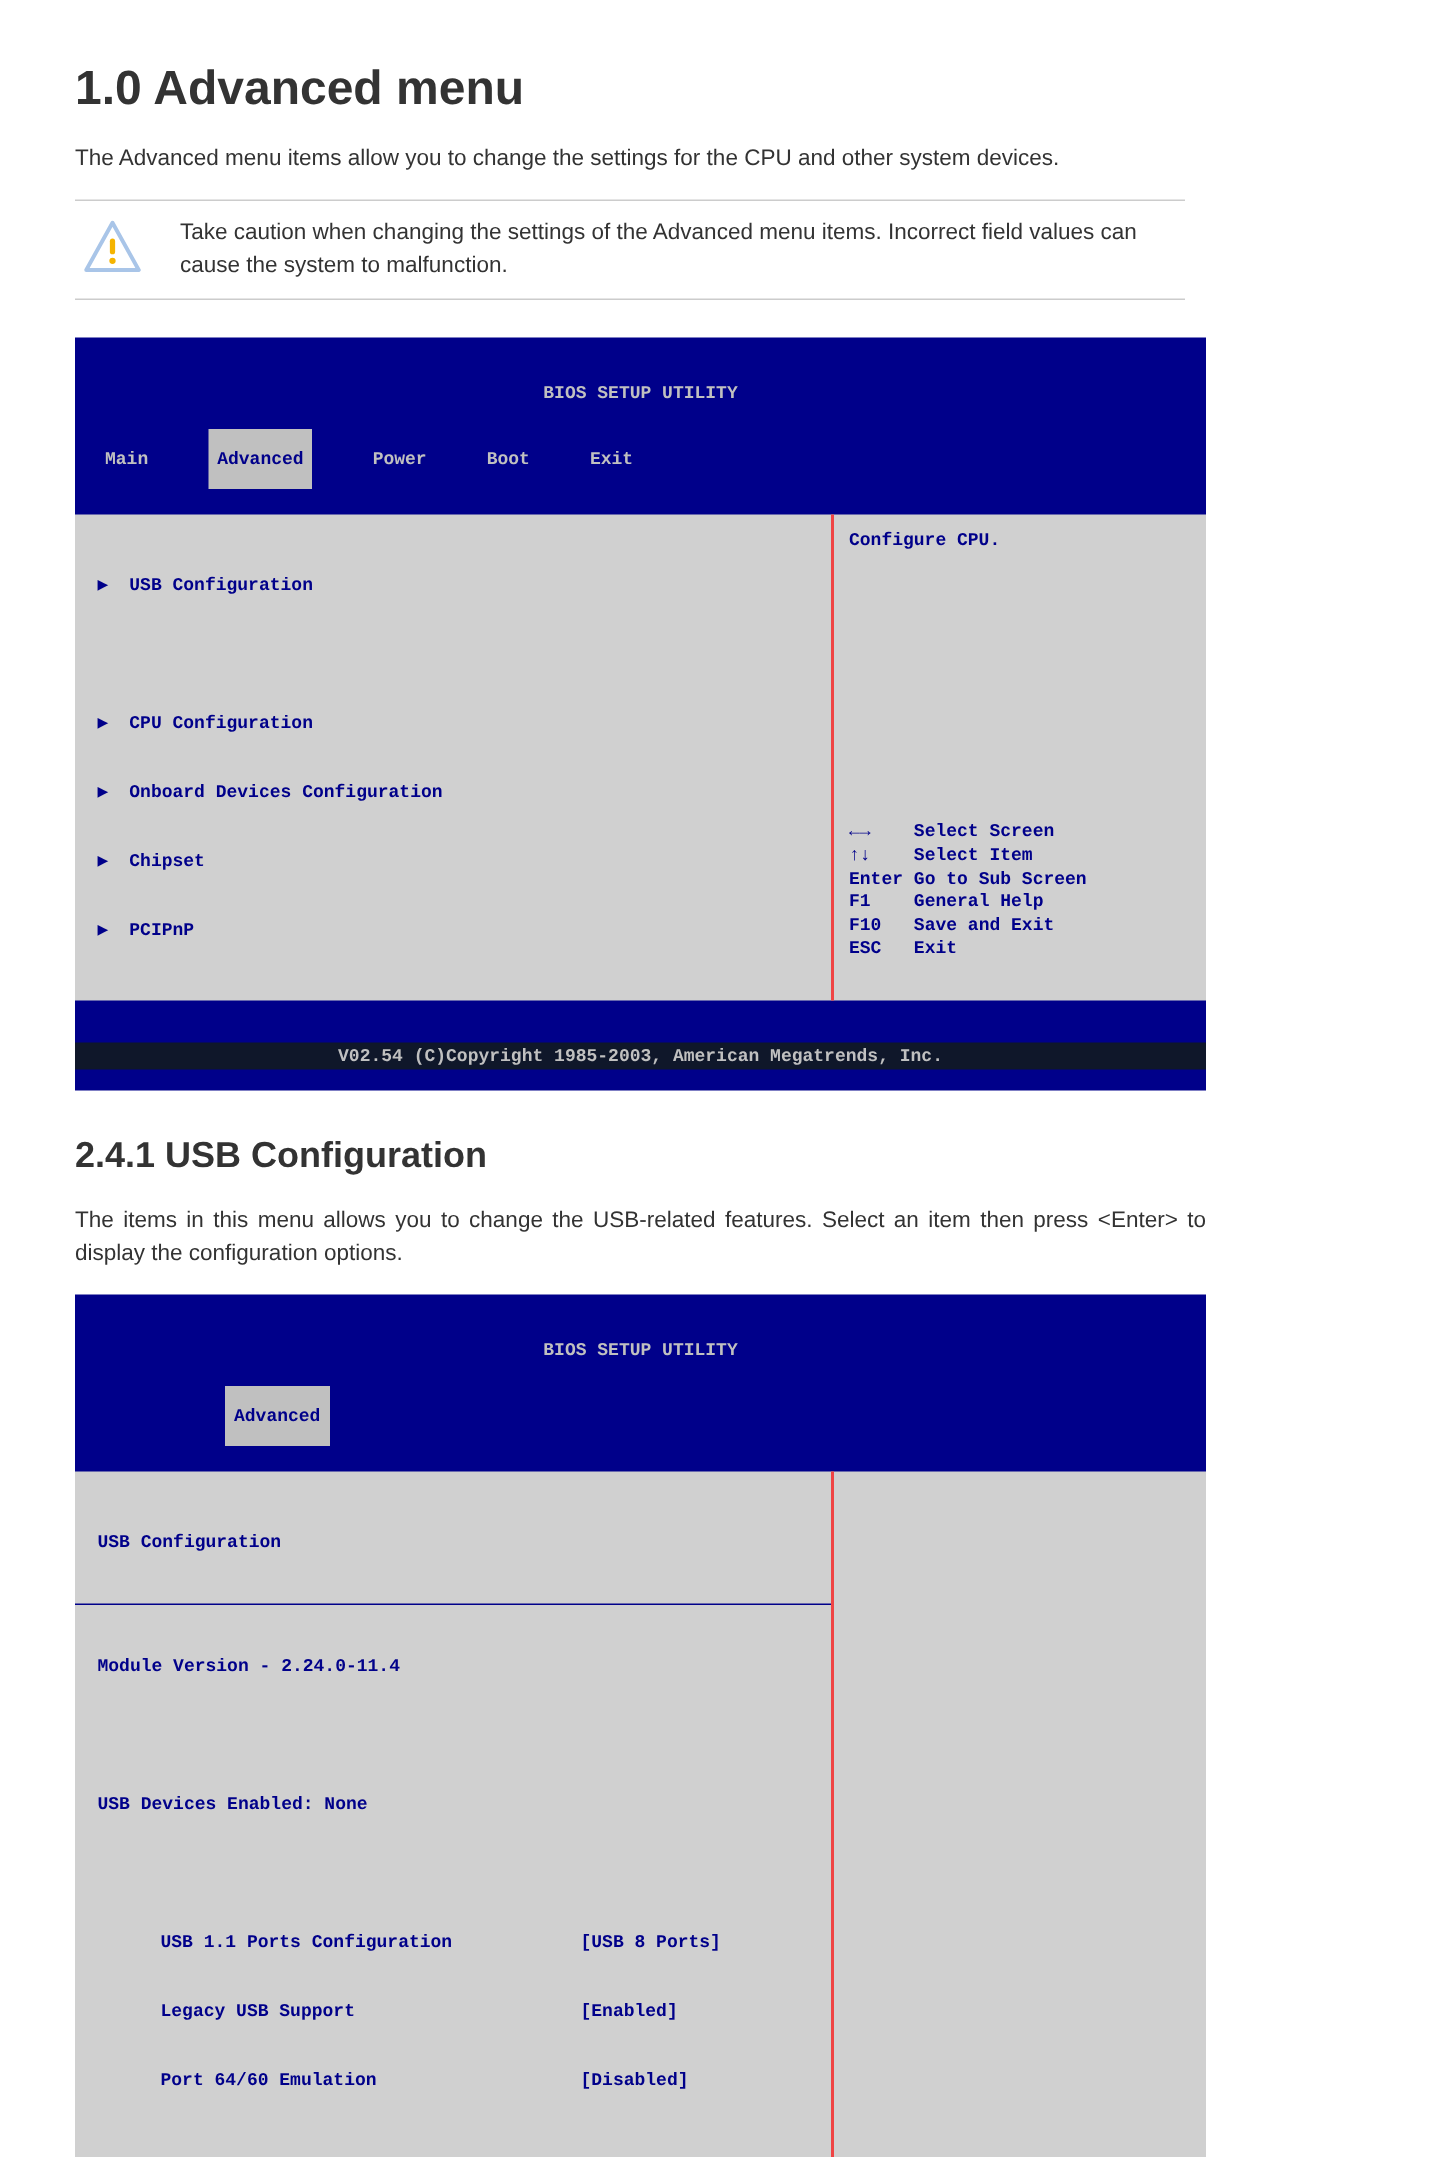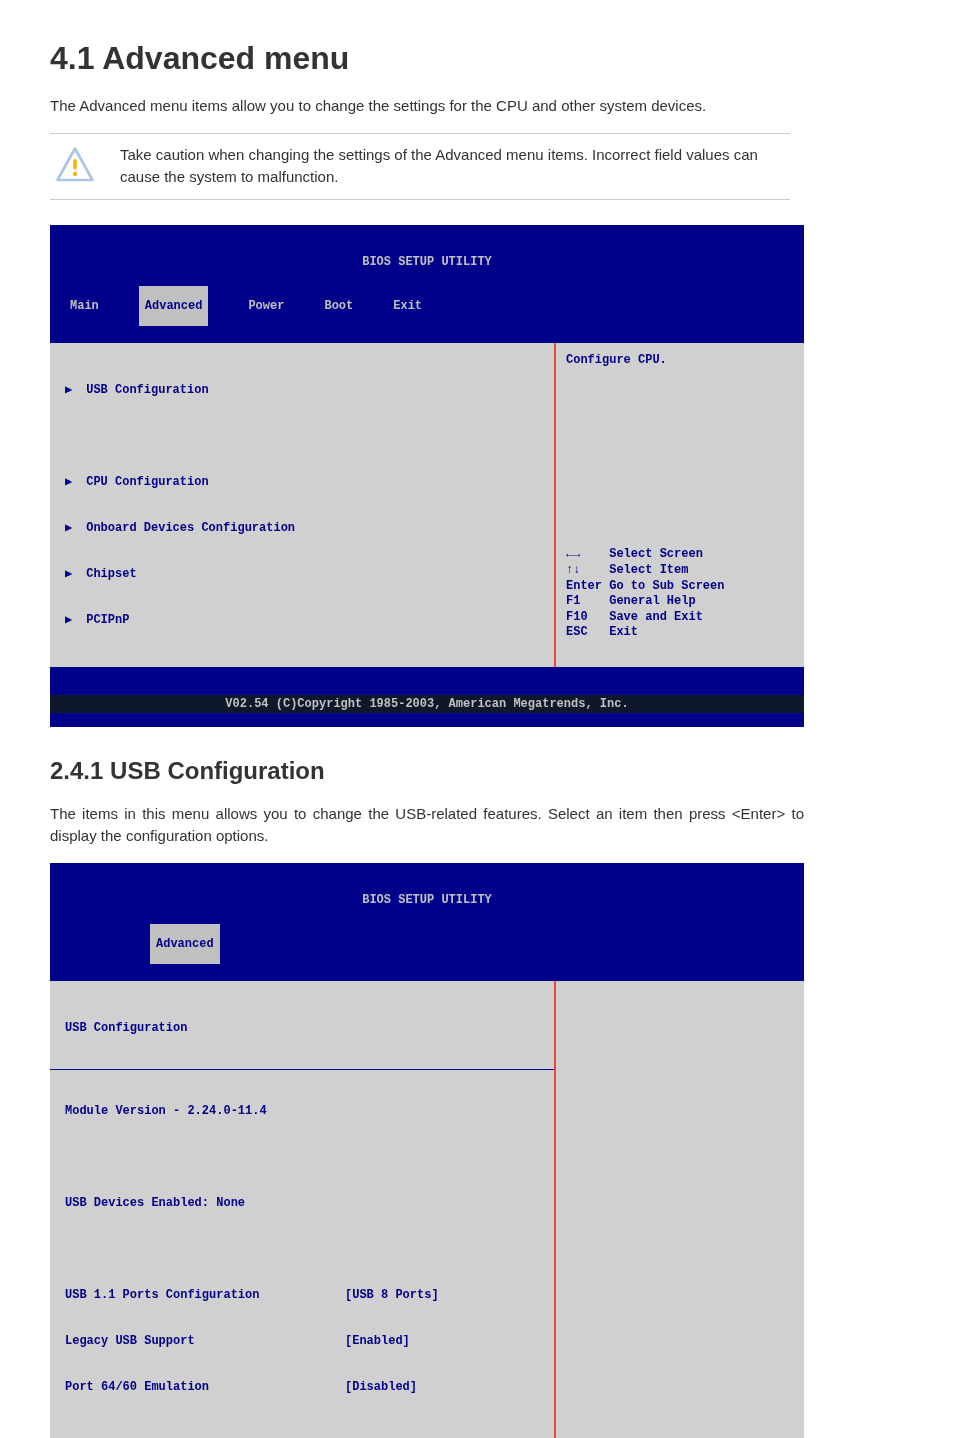--- a/index.html
+++ b/index.html
@@ -129,29 +129,30 @@
       line-height: 1.5;
     }
     .bios-separator {
       border-top: 1px solid #00008a;
       margin: 4px -15px;
     }
     
     .bios-body.short { min-height: 170px; }
     .bios-left .setting-row {
       display: flex;
+      margin-left: 42px;
     }
     .bios-left .setting-label { width: 280px; }
     .bios-left .setting-value { }
     .bios-wrapper { position: relative; }
   </style>
 </head>
 <body>
 
-<h1>4.1   Advanced menu</h1>
+<h1>1.0   Advanced menu</h1>
 
 <p class="body">The Advanced menu items allow you to change the settings for the CPU and other system devices.</p>
 
 <div class="callout">
   <div class="icon warning-icon">
     <svg viewBox="0 0 48 48">
       <polygon points="24,4 44,40 4,40" fill="none" stroke="#a9c5e8" stroke-width="3" stroke-linejoin="round"></polygon>
       <rect x="22" y="16" width="4" height="12" rx="2" fill="#f5b400"></rect>
       <circle cx="24" cy="33" r="2.4" fill="#f5b400"></circle>
     </svg>

